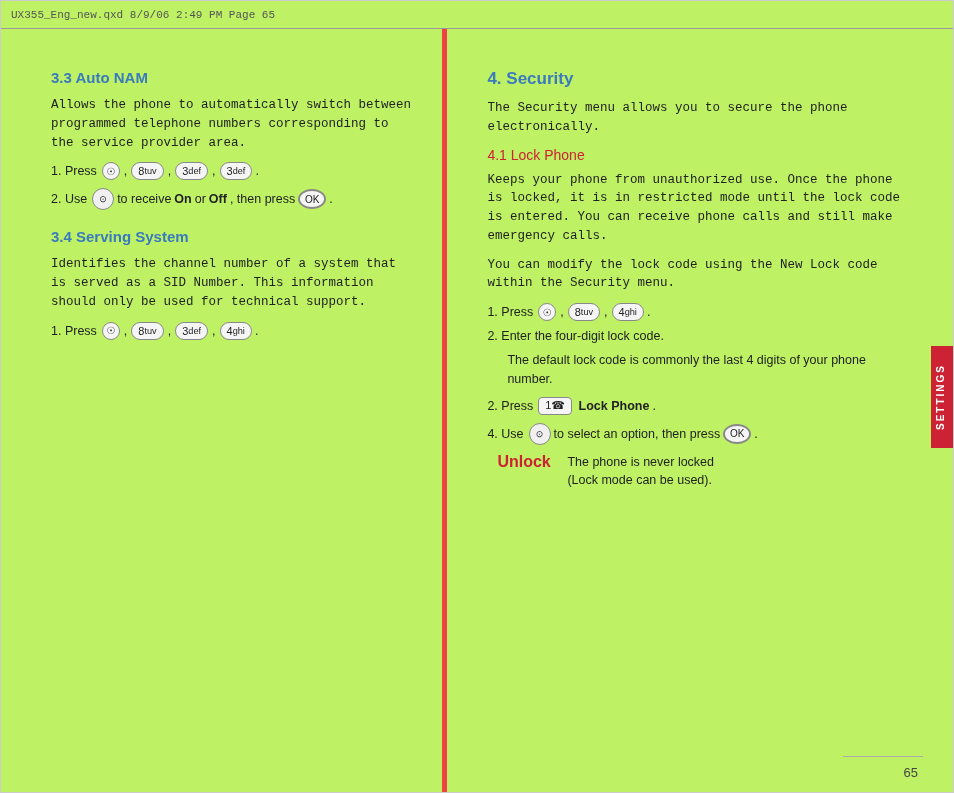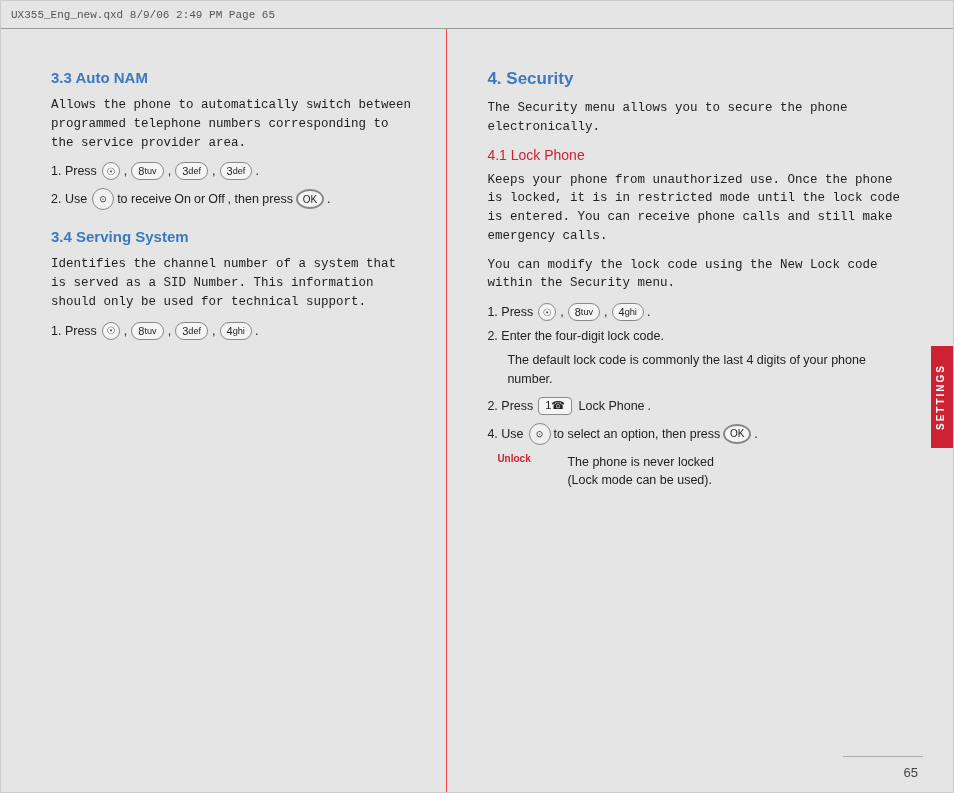--- a/index.html
+++ b/index.html
@@ -11,21 +11,21 @@
       color: #222;
       width: 954px;
       height: 793px;
       overflow: hidden;
     }
 
     .page-container {
       width: 954px;
       height: 793px;
       position: relative;
-      background: #e5e5e5;
+      background: #bef264;
       border: 1px solid #ccc;
     }
 
     
     .header-bar {
       position: absolute;
       top: 0;
       left: 0;
       right: 0;
       height: 28px;
@@ -68,21 +68,21 @@
       right: 22px;
       bottom: 0;
       display: flex;
       flex-direction: row;
     }
 
     
     .left-col {
       width: 48%;
       padding: 40px 30px 30px 50px;
-      border-right: 1px solid #ef4444;
+      border-right: 5px solid #ef4444;
     }
 
     
     .right-col {
       width: 52%;
       padding: 40px 30px 30px 40px;
     }
 
     
     .section-heading {
@@ -177,21 +177,21 @@
       border: 1px solid #888;
       border-radius: 50%;
       width: 22px;
       height: 22px;
       font-size: 9px;
       background: #f0f0f0;
       color: #222;
     }
 
     .bold-text {
-      font-weight: normal;
+      font-weight: bold;
     }
 
     .section-divider {
       margin: 18px 0;
     }
 
     
     .key-lockphone {
       display: inline-flex;
       align-items: center;
@@ -202,21 +202,21 @@
       font-size: 11px;
       background: #f5f5f5;
       color: #222;
       height: 18px;
     }
 
     
     .label-unlock {
       color: #cc2233;
       font-weight: bold;
-      font-size: 10px;
+      font-size: 16px;
       min-width: 70px;
       display: inline-block;
     }
 
     .label-lock {
       color: #3a7abf;
       font-weight: bold;
       font-size: 12.5px;
       min-width: 70px;
       display: inline-block;

